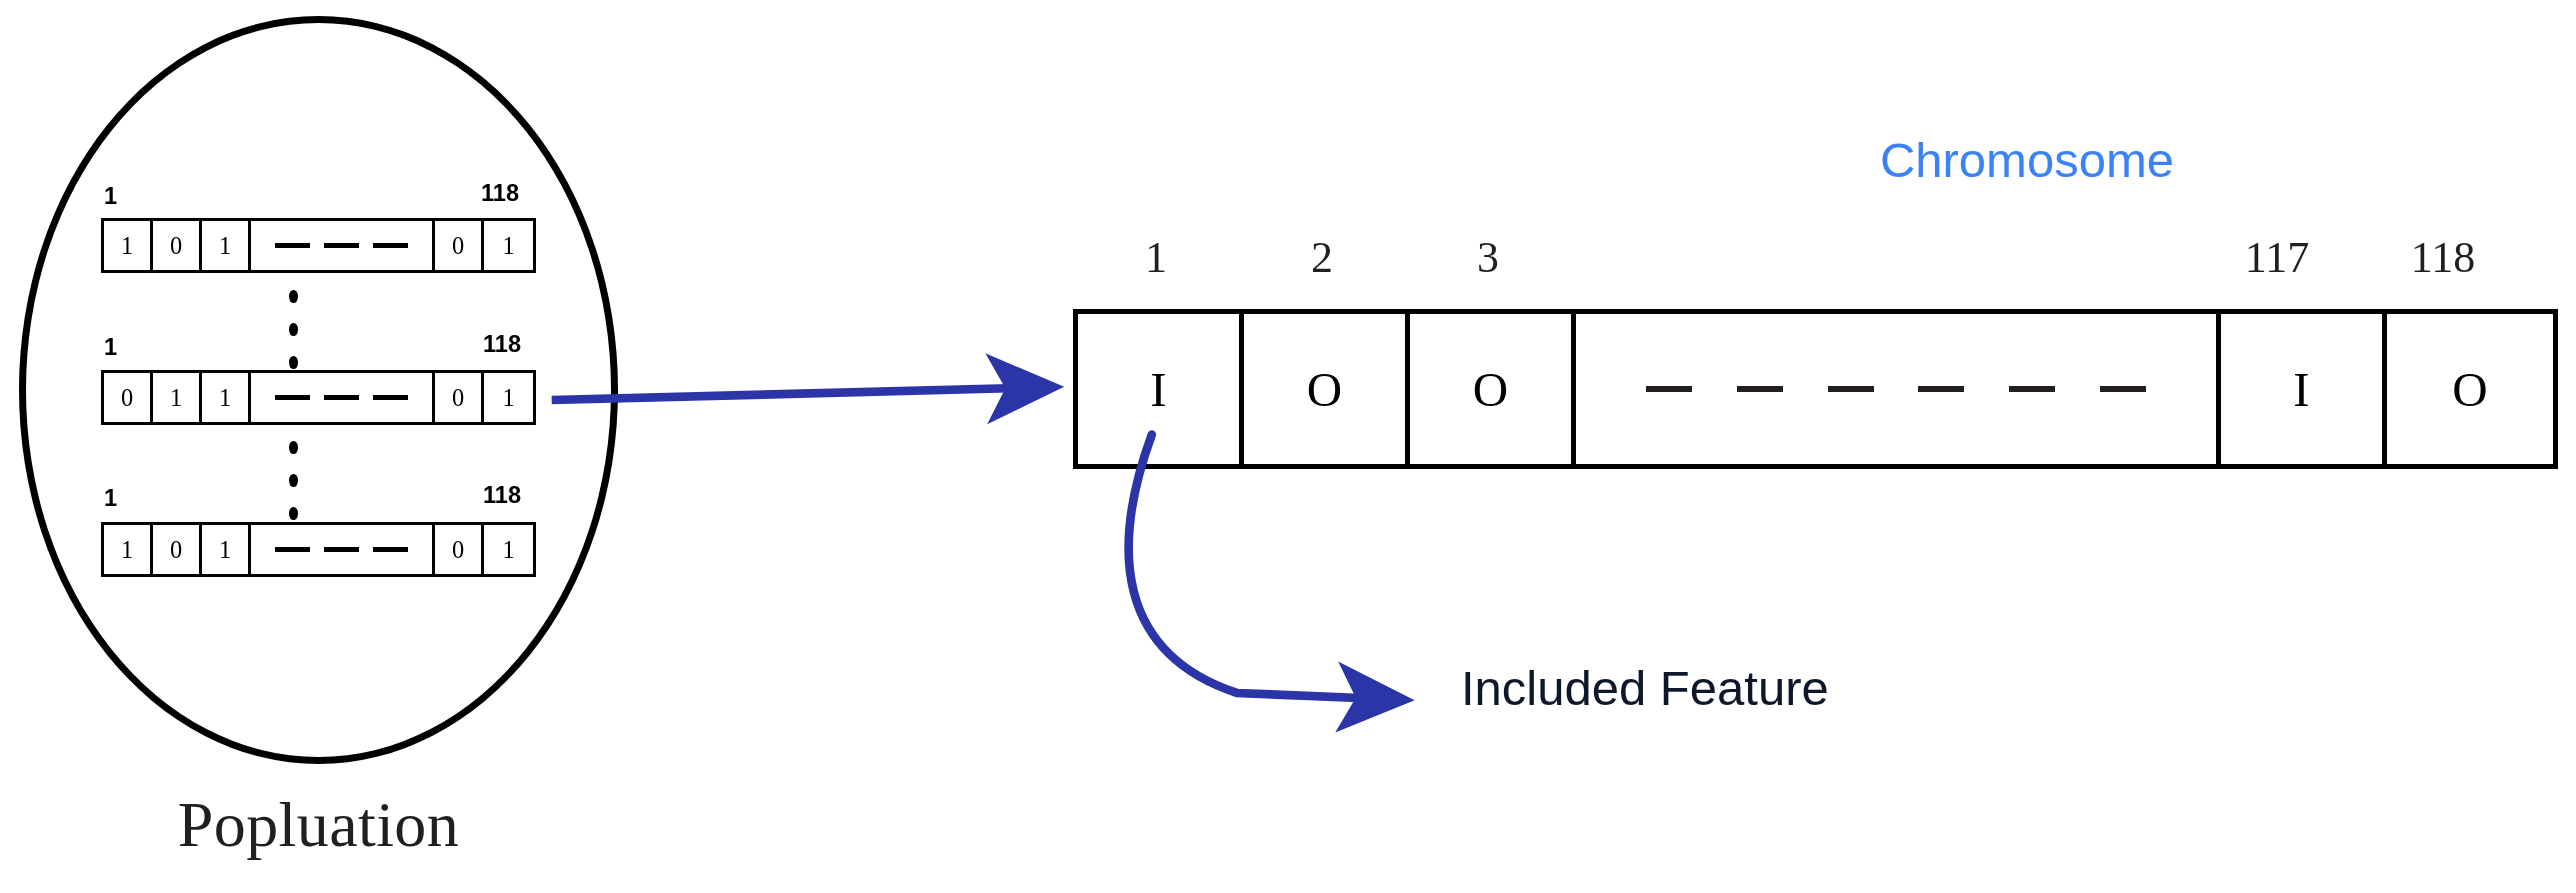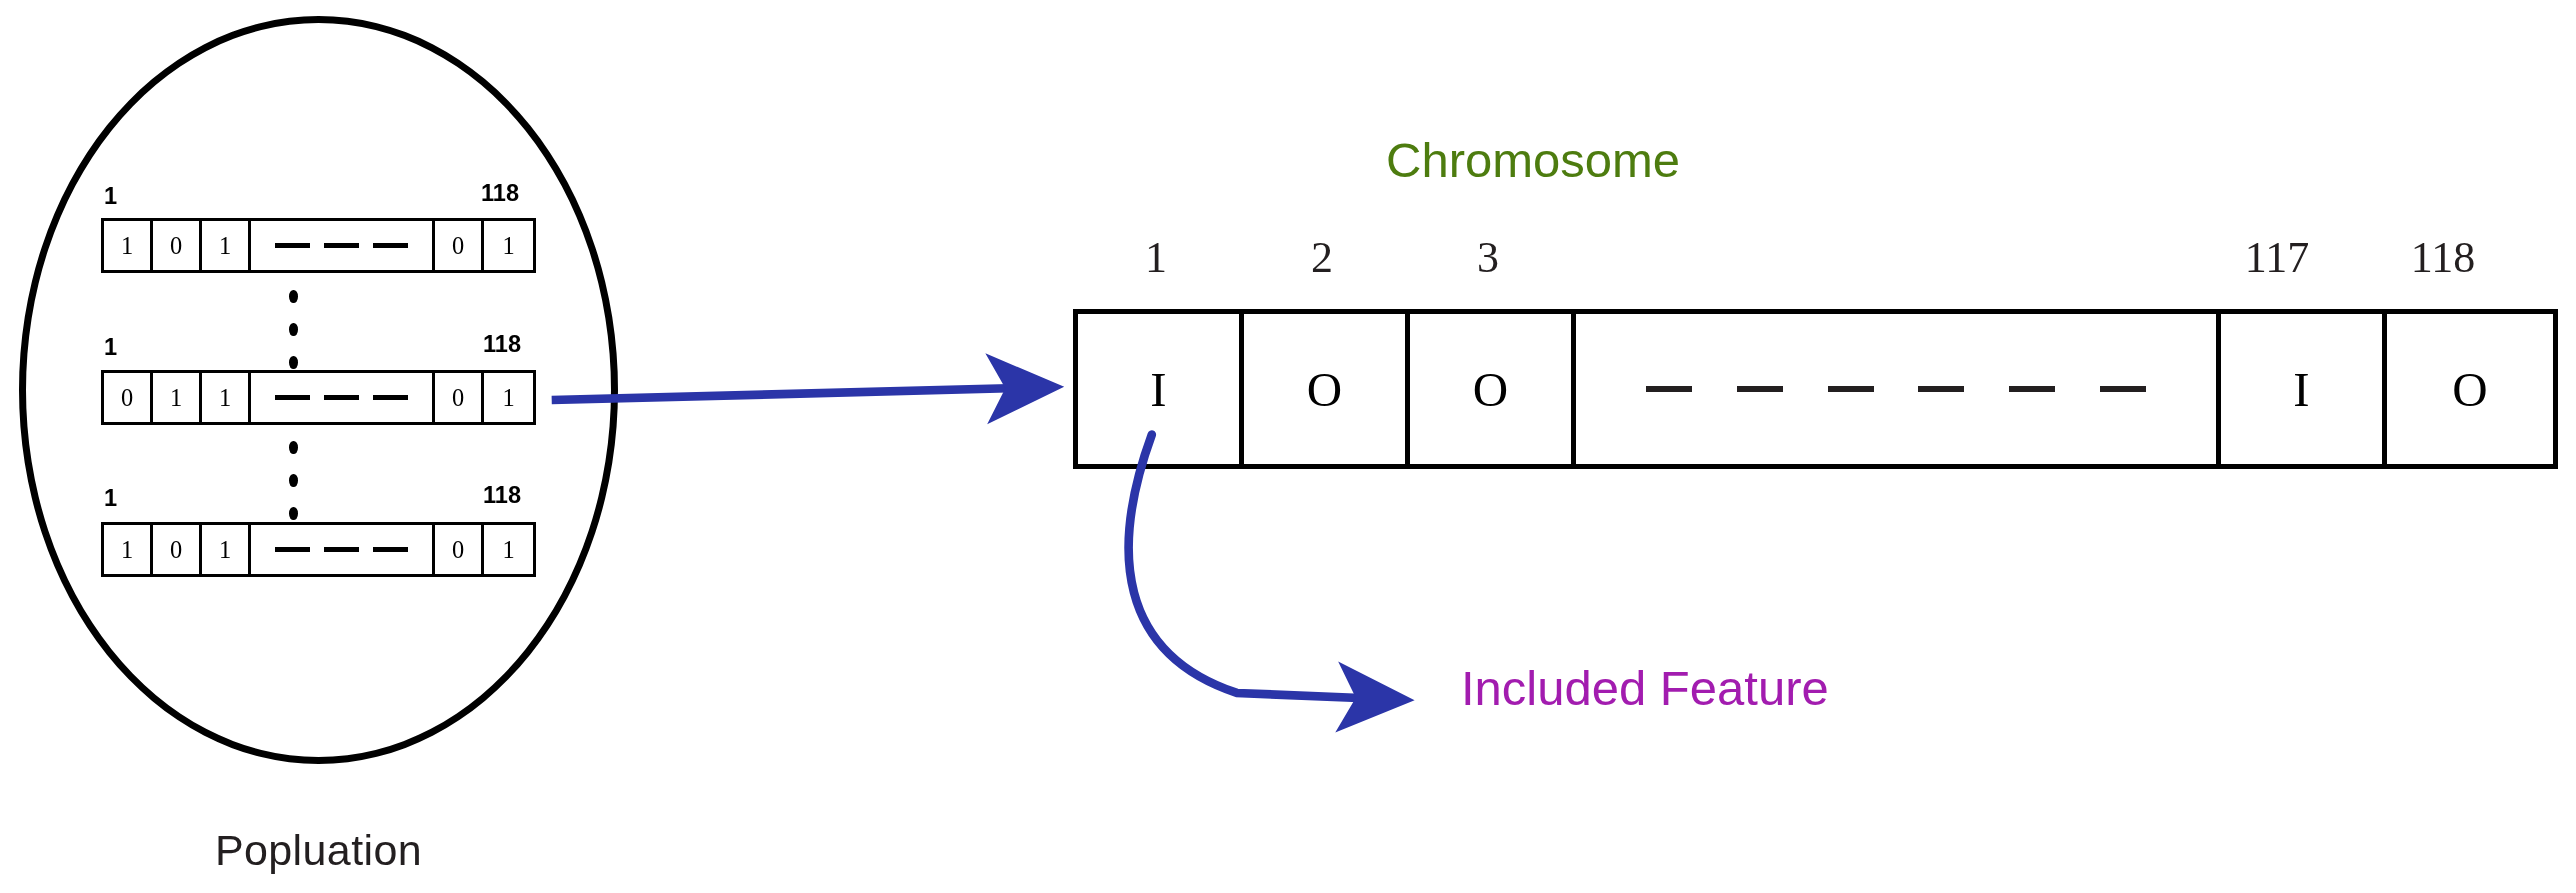--- a/index.html
+++ b/index.html
@@ -35,25 +35,24 @@
     border: 7px solid #000000;
     border-radius: 50%;
     box-sizing: border-box;
   }
   .pop-label {
     position: absolute;
     left: 19px;
     top: 788px;
     width: 599px;
     text-align: center;
-    font-size: 43px;
+    font-size: 64px;
     color: #231f20;
     letter-spacing: 0.4px;
-    font-family: Liberation Sans, sans-serif;
-    margin-top: 38px;
+    font-family: Liberation Serif, serif;
   }
 
   
   .pop-row {
     position: absolute;
     left: 101px;
     width: 435px;
     height: 55px;
     display: flex;
     border: 3.2px solid #000000;
@@ -108,23 +107,23 @@
     border-radius: 50%;
     background: #000000;
   }
 
   
   .chrom-title {
     position: absolute;
     left: 1386px;
     top: 132px;
     width: 788px;
-    text-align: left;
+    text-align: right;
     font-size: 49px;
-    color: #4d7c0f;
+    color: #3b82f6;
     font-family: "Liberation Sans", sans-serif;
   }
   .chrom-box {
     position: absolute;
     left: 1073px;
     top: 309px;
     width: 1485px;
     height: 160px;
     display: flex;
     border: 5.5px solid #000000;
@@ -163,21 +162,21 @@
     color: #231f20;
     text-align: center;
     white-space: nowrap;
   }
 
   .feature-label {
     position: absolute;
     left: 1461px;
     top: 660px;
     font-size: 49px;
-    color: #a21caf;
+    color: #0f172a;
     font-family: "Liberation Sans", sans-serif;
     white-space: nowrap;
     text-align: center;
   }
 </style>
 </head>
 <body>
 
 <div id="stage">
 

